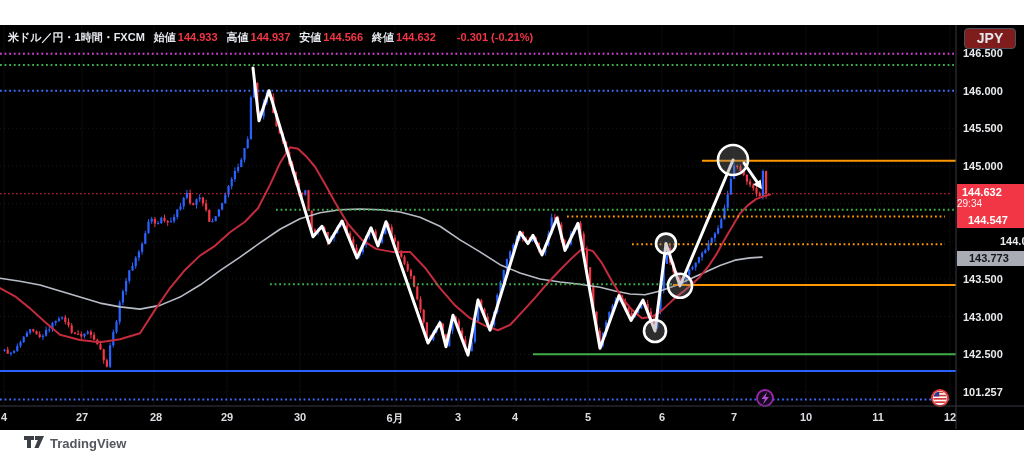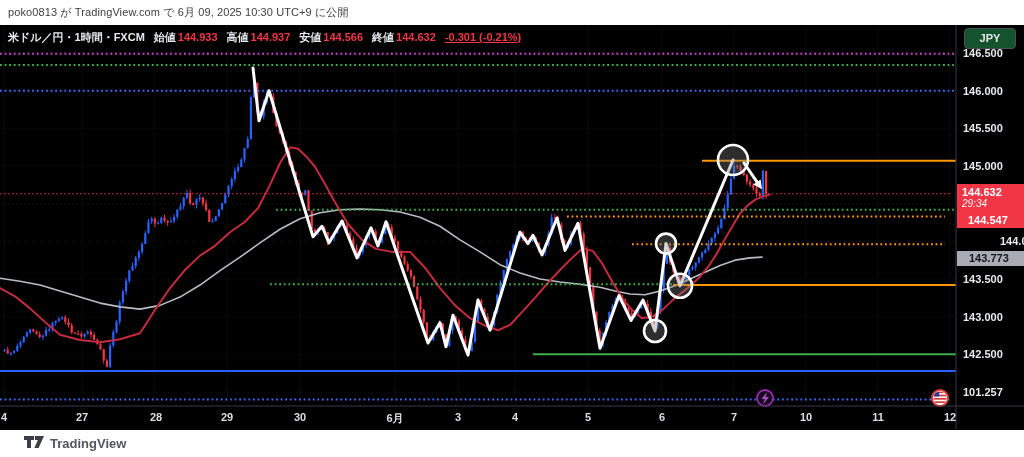--- a/index.html
+++ b/index.html
@@ -7,31 +7,31 @@
   #chart-svg{position:absolute;left:0;top:0;z-index:1;display:block;}
   .strip{position:absolute;left:0;width:1024px;background:#ffffff;z-index:3;}
   #header{top:0;height:25px;display:flex;align-items:center;}
   #header span{margin-left:8px;font-size:11px;color:#3f3f3f;letter-spacing:.1px;}
   #footer{top:430px;height:27px;display:flex;align-items:center;}
   #footer .brand{display:flex;align-items:flex-start;margin-left:24px;}
   #footer .brand-text{margin-left:6px;font-size:13px;font-weight:600;color:#53565e;}
   #legend{position:absolute;left:8px;top:30px;z-index:4;font-size:11px;font-weight:700;color:#e6e8ee;white-space:nowrap;}
   #legend .lbl{color:#e6e8ee;margin-left:9px;}
   #legend .val{color:#f23645;margin-left:2px;}
-  #legend .chg{color:#f23645;margin-left:9px;text-decoration:underline;}
+  #legend .chg{color:#f23645;margin-left:21px;}
   #overlays{position:absolute;left:0;top:0;width:1024px;height:457px;z-index:2;pointer-events:none;}
   .pxlabel{position:absolute;left:963px;transform:translateY(-50%);font-size:11px;font-weight:600;color:#e8eaee;}
   .txlabel{position:absolute;top:411px;transform:translateX(-50%);font-size:11px;font-weight:600;color:#dcdee4;}
   .tag{position:absolute;left:957px;width:67px;color:#fff;text-align:left;z-index:3;}
   #price-tag{top:184px;height:29px;background:#f23645;}
   #price-tag .p{font-size:11px;font-weight:700;padding:2px 0 0 5px;}
-  #price-tag .cd{font-size:10px;font-weight:400;padding-left:5px;opacity:.95;font-style:italic;}
+  #price-tag .cd{font-size:10px;font-weight:400;opacity:.95;}
   #ema-tag{top:213px;height:15px;background:#f23645;font-size:11px;font-weight:700;line-height:15px;padding-left:11px;box-sizing:border-box;}
   #ma-tag{top:251px;height:15px;background:#a9acb4;color:#14161a;font-size:11px;font-weight:700;line-height:15px;padding-left:12px;box-sizing:border-box;}
-  #jpy-btn{position:absolute;left:964px;top:28px;width:50px;height:19px;background:#14532d;border:1px solid #4c4f59;border-radius:4px;color:#e4e6ea;font-size:11px;font-weight:700;text-align:center;line-height:19px;z-index:3;}
+  #jpy-btn{position:absolute;left:964px;top:28px;width:50px;height:19px;background:#7f1d1d;border:1px solid #4c4f59;border-radius:4px;color:#e4e6ea;font-size:14px;font-weight:700;text-align:center;line-height:19px;z-index:3;}
 </style>
 </head>
 <body>
 
 <div id="stage">
 
   <svg id="chart-svg" width="1024" height="457">
       <rect x="0" y="25" width="1024" height="405" fill="#000000"></rect>
       <line x1="4" y1="25" x2="4" y2="406" stroke="rgba(255,255,255,0.05)" stroke-width="1"></line>
       <line x1="82" y1="25" x2="82" y2="406" stroke="rgba(255,255,255,0.05)" stroke-width="1"></line>
@@ -604,23 +604,20 @@
         <div class="txlabel" style="left: 515px;">4</div>
         <div class="txlabel" style="left: 588px;">5</div>
         <div class="txlabel" style="left: 662px;">6</div>
         <div class="txlabel" style="left: 734px;">7</div>
         <div class="txlabel" style="left: 806px;">10</div>
         <div class="txlabel" style="left: 878px;">11</div>
         <div class="txlabel" style="left: 950px;">12</div>
       </div>
   </div>
 
-  <div class="strip" id="header">
-    <span>poko0813 が TradingView.com で 6月 09, 2025 10:30 UTC+9 に公開</span>
-  </div>
 
   <div id="legend">
     <span>米ドル／円・1時間・FXCM</span><span id="ohlc-pairs"><span class="lbl">始値</span><span class="val">144.933</span><span class="lbl">高値</span><span class="val">144.937</span><span class="lbl">安値</span><span class="val">144.566</span><span class="lbl">終値</span><span class="val">144.632</span></span><span class="chg">-0.301 (-0.21%)</span>
   </div>
 
   <div id="jpy-btn">JPY</div>
 
   <div class="tag" id="price-tag">
     <div class="p">144.632</div>
     <div class="cd">29:34</div>

